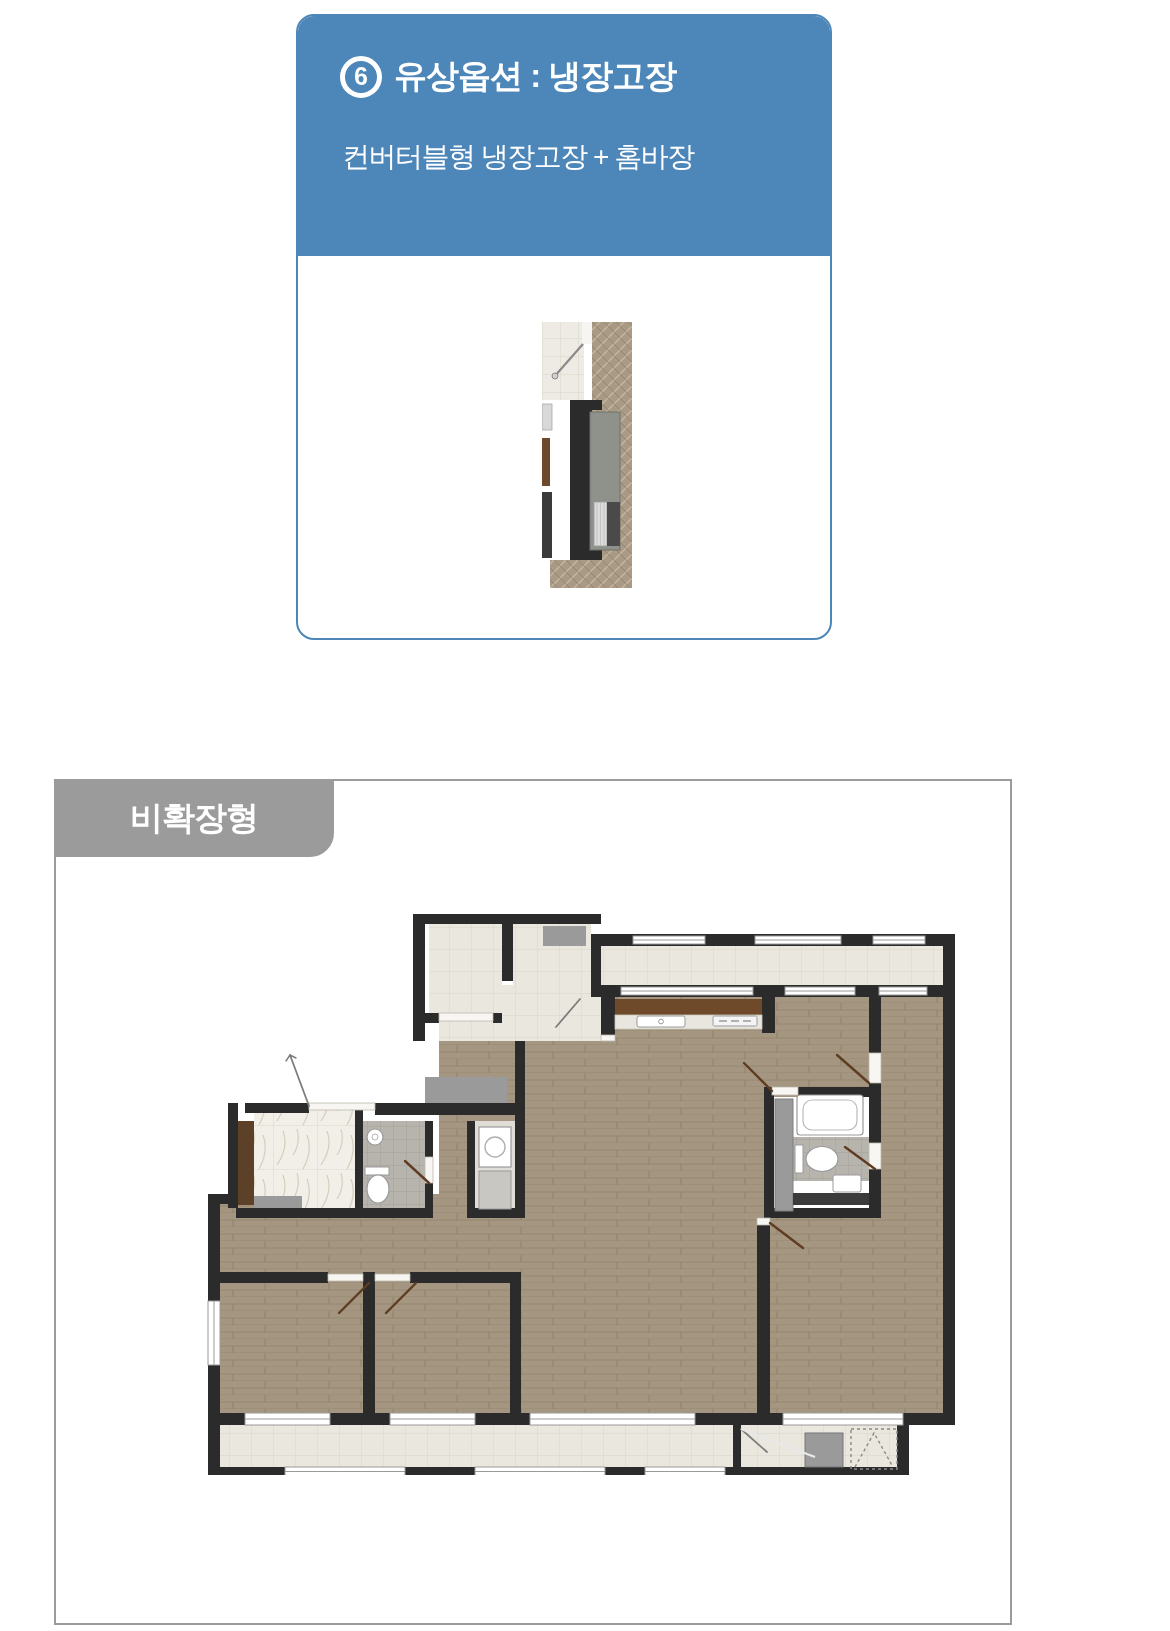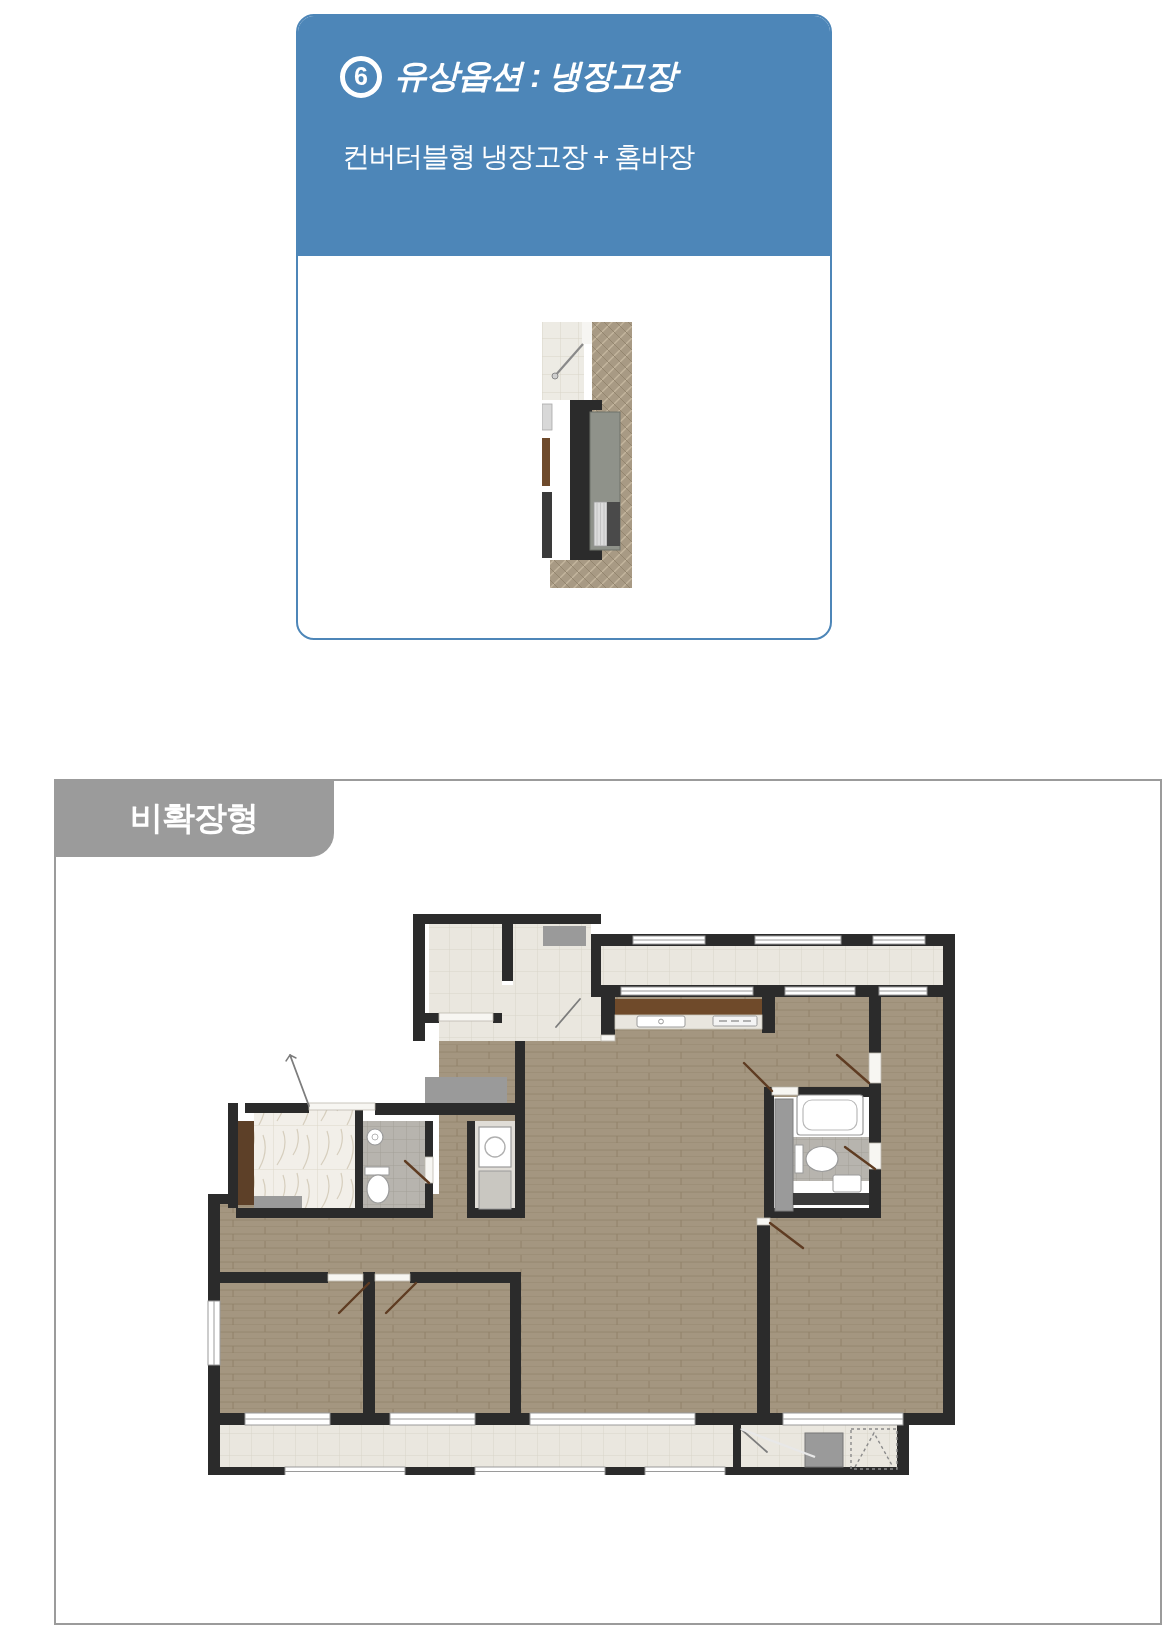--- a/index.html
+++ b/index.html
@@ -15,29 +15,29 @@
   }
   .option-card .card-header{
     position:absolute;left:0;top:0;right:0;height:240px;background:#4d86b8;
   }
   .title-row{position:absolute;left:42px;top:38px;display:flex;align-items:center;gap:12px;}
   .badge{
     width:32px;height:32px;border:5px solid #ffffff;border-radius:50%;
     display:flex;align-items:center;justify-content:center;
     color:#ffffff;font-size:25px;font-weight:800;line-height:1;flex:0 0 auto;
   }
-  .card-title{color:#ffffff;font-size:33px;font-weight:800;letter-spacing:-1px;white-space:nowrap;font-style:italic;}
+  .card-title{color:#ffffff;font-size:33px;font-weight:800;letter-spacing:-1px;white-space:nowrap;}
   .card-subtitle{
     position:absolute;left:44px;top:98px;color:#ffffff;font-size:28px;font-weight:400;
     letter-spacing:-1.5px;white-space:nowrap;margin-top:24px;
   }
   .card-detail{position:absolute;left:244px;top:304px;width:90px;height:268px;}
   
   .plan-panel{
-    position:absolute;left:54px;top:779px;width:1108px;height:846px;
+    position:absolute;left:54px;top:779px;width:958px;height:846px;
     border:2px solid #9b9b9b;background:#ffffff;box-sizing:border-box;
   }
   .plan-tab{
     position:absolute;left:-2px;top:-2px;width:280px;height:78px;background:#9b9b9b;
     border-bottom-right-radius:24px;display:flex;align-items:center;justify-content:center;
   }
   .plan-tab span{color:#ffffff;font-size:33px;font-weight:800;letter-spacing:-1px;}
   .floorplan{position:absolute;left:129px;top:124px;width:770px;height:570px;}
   svg{display:block;}
 </style>

